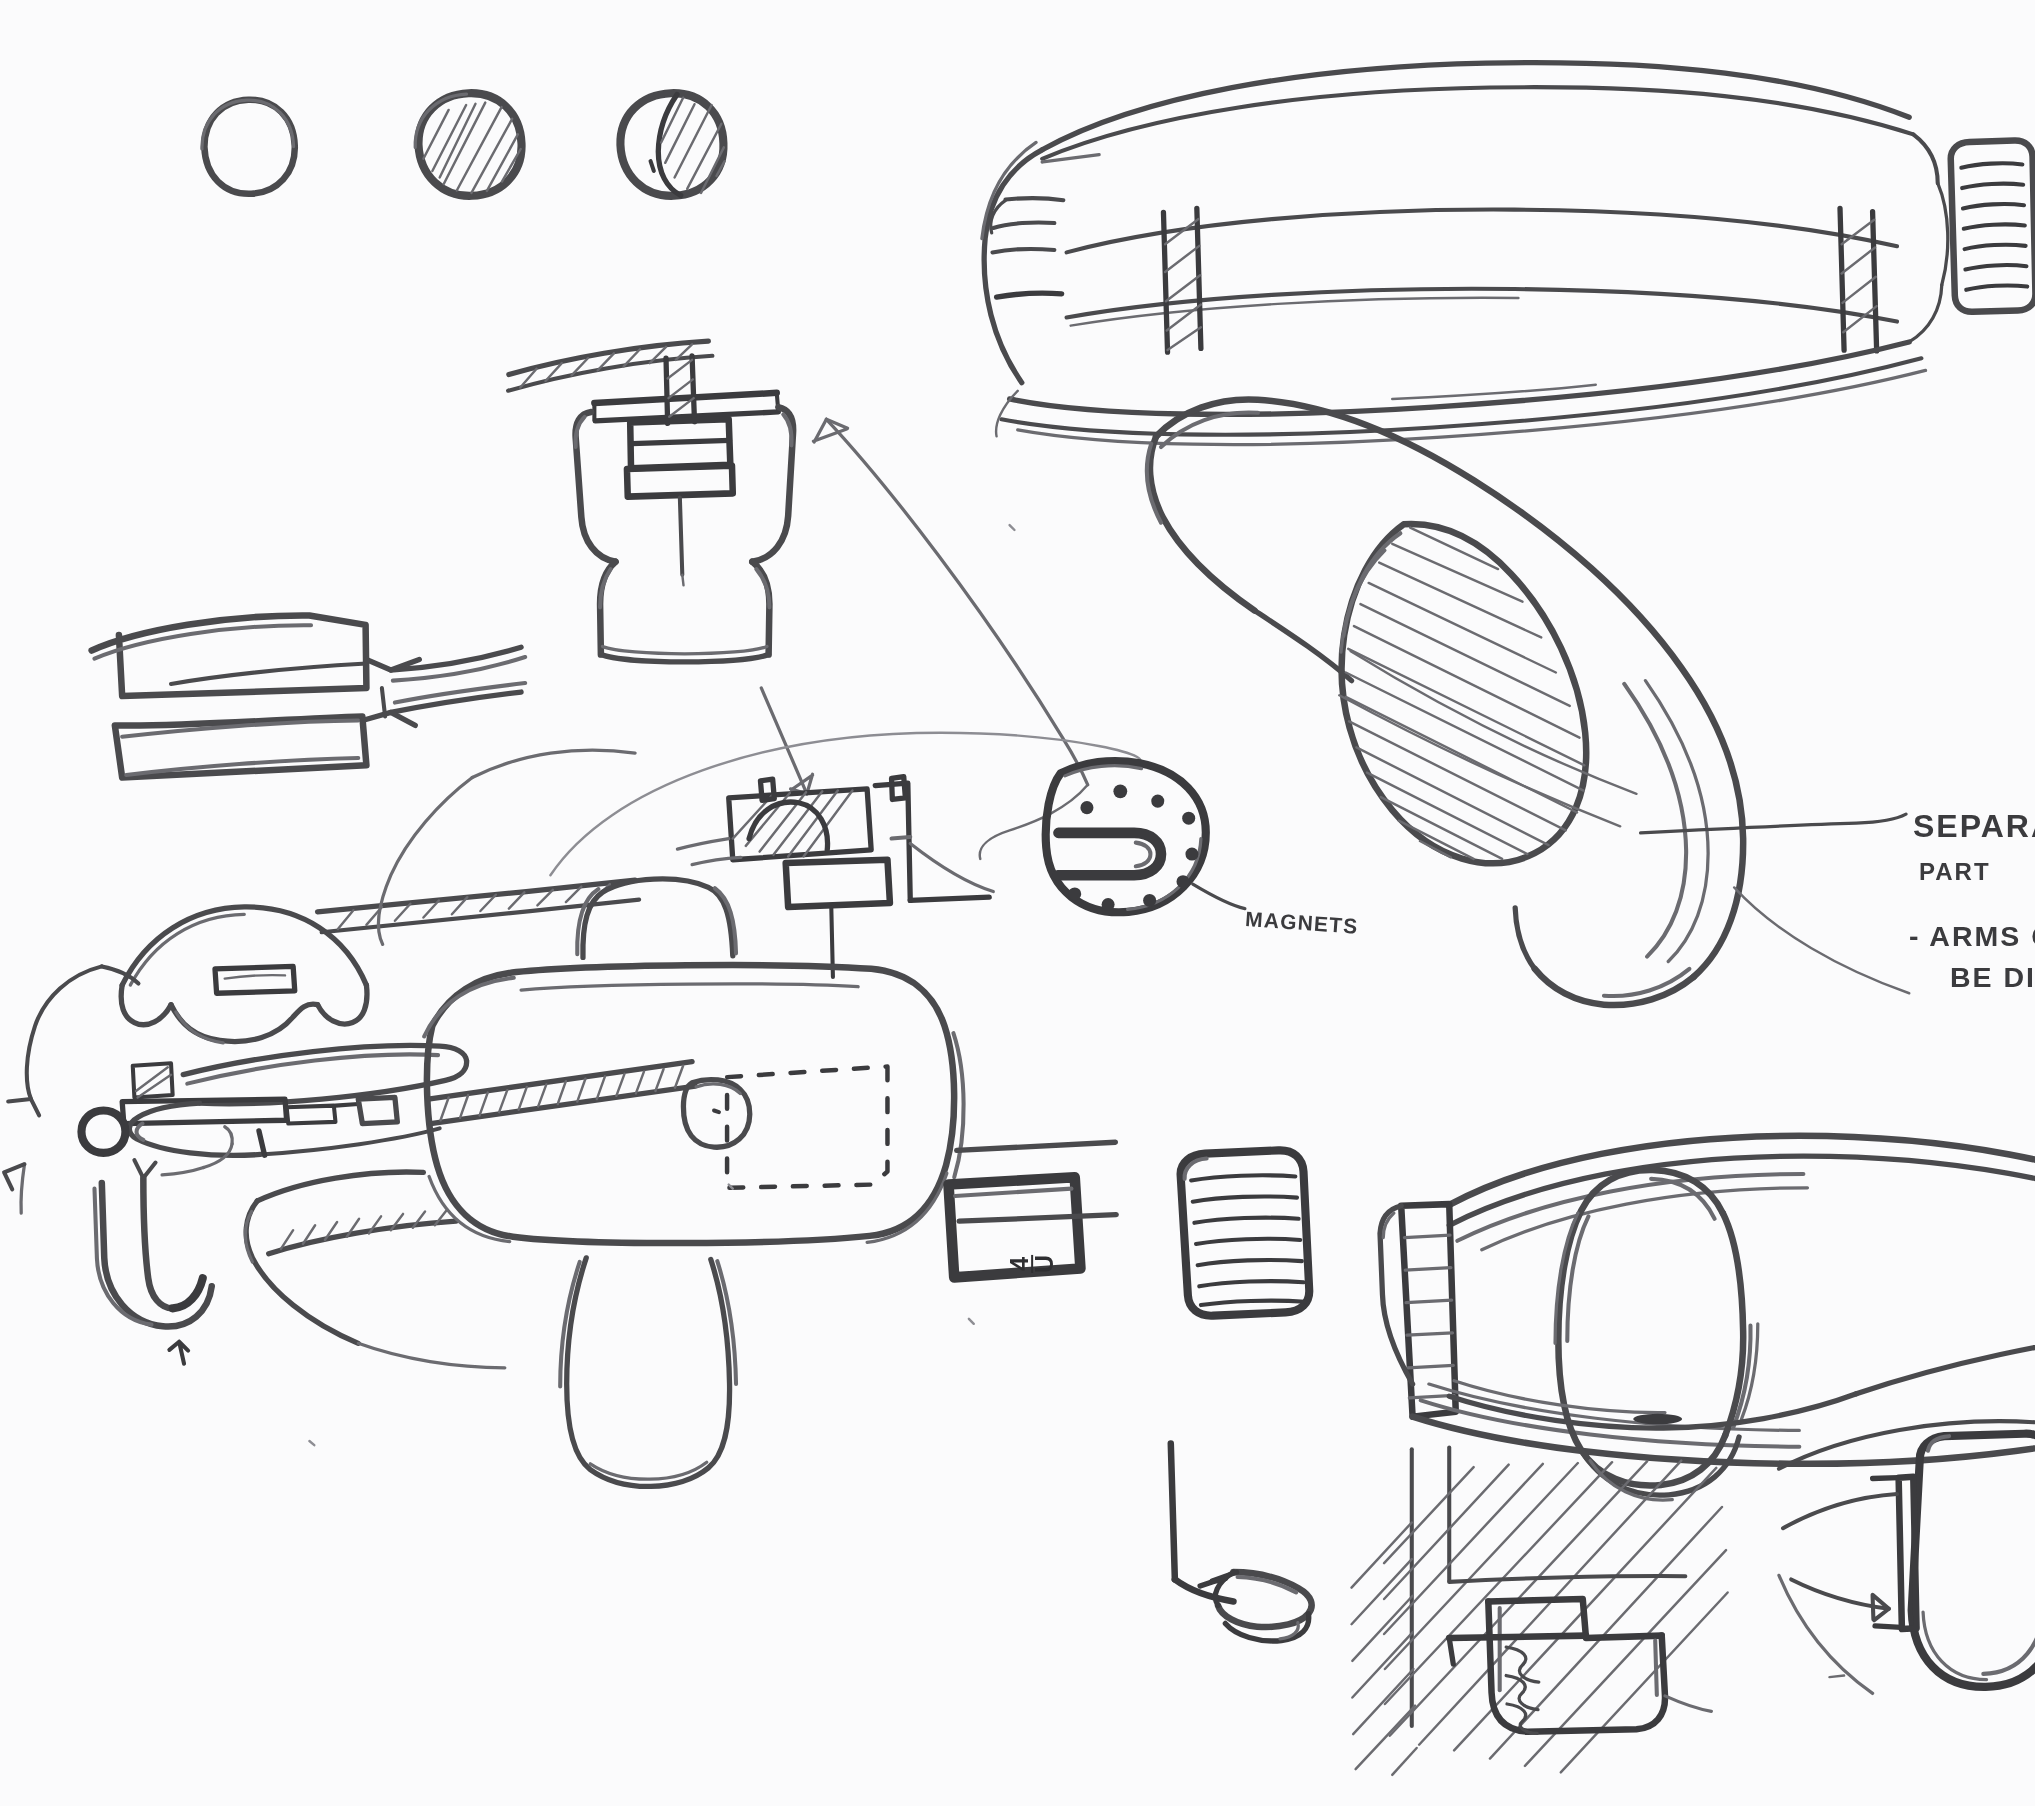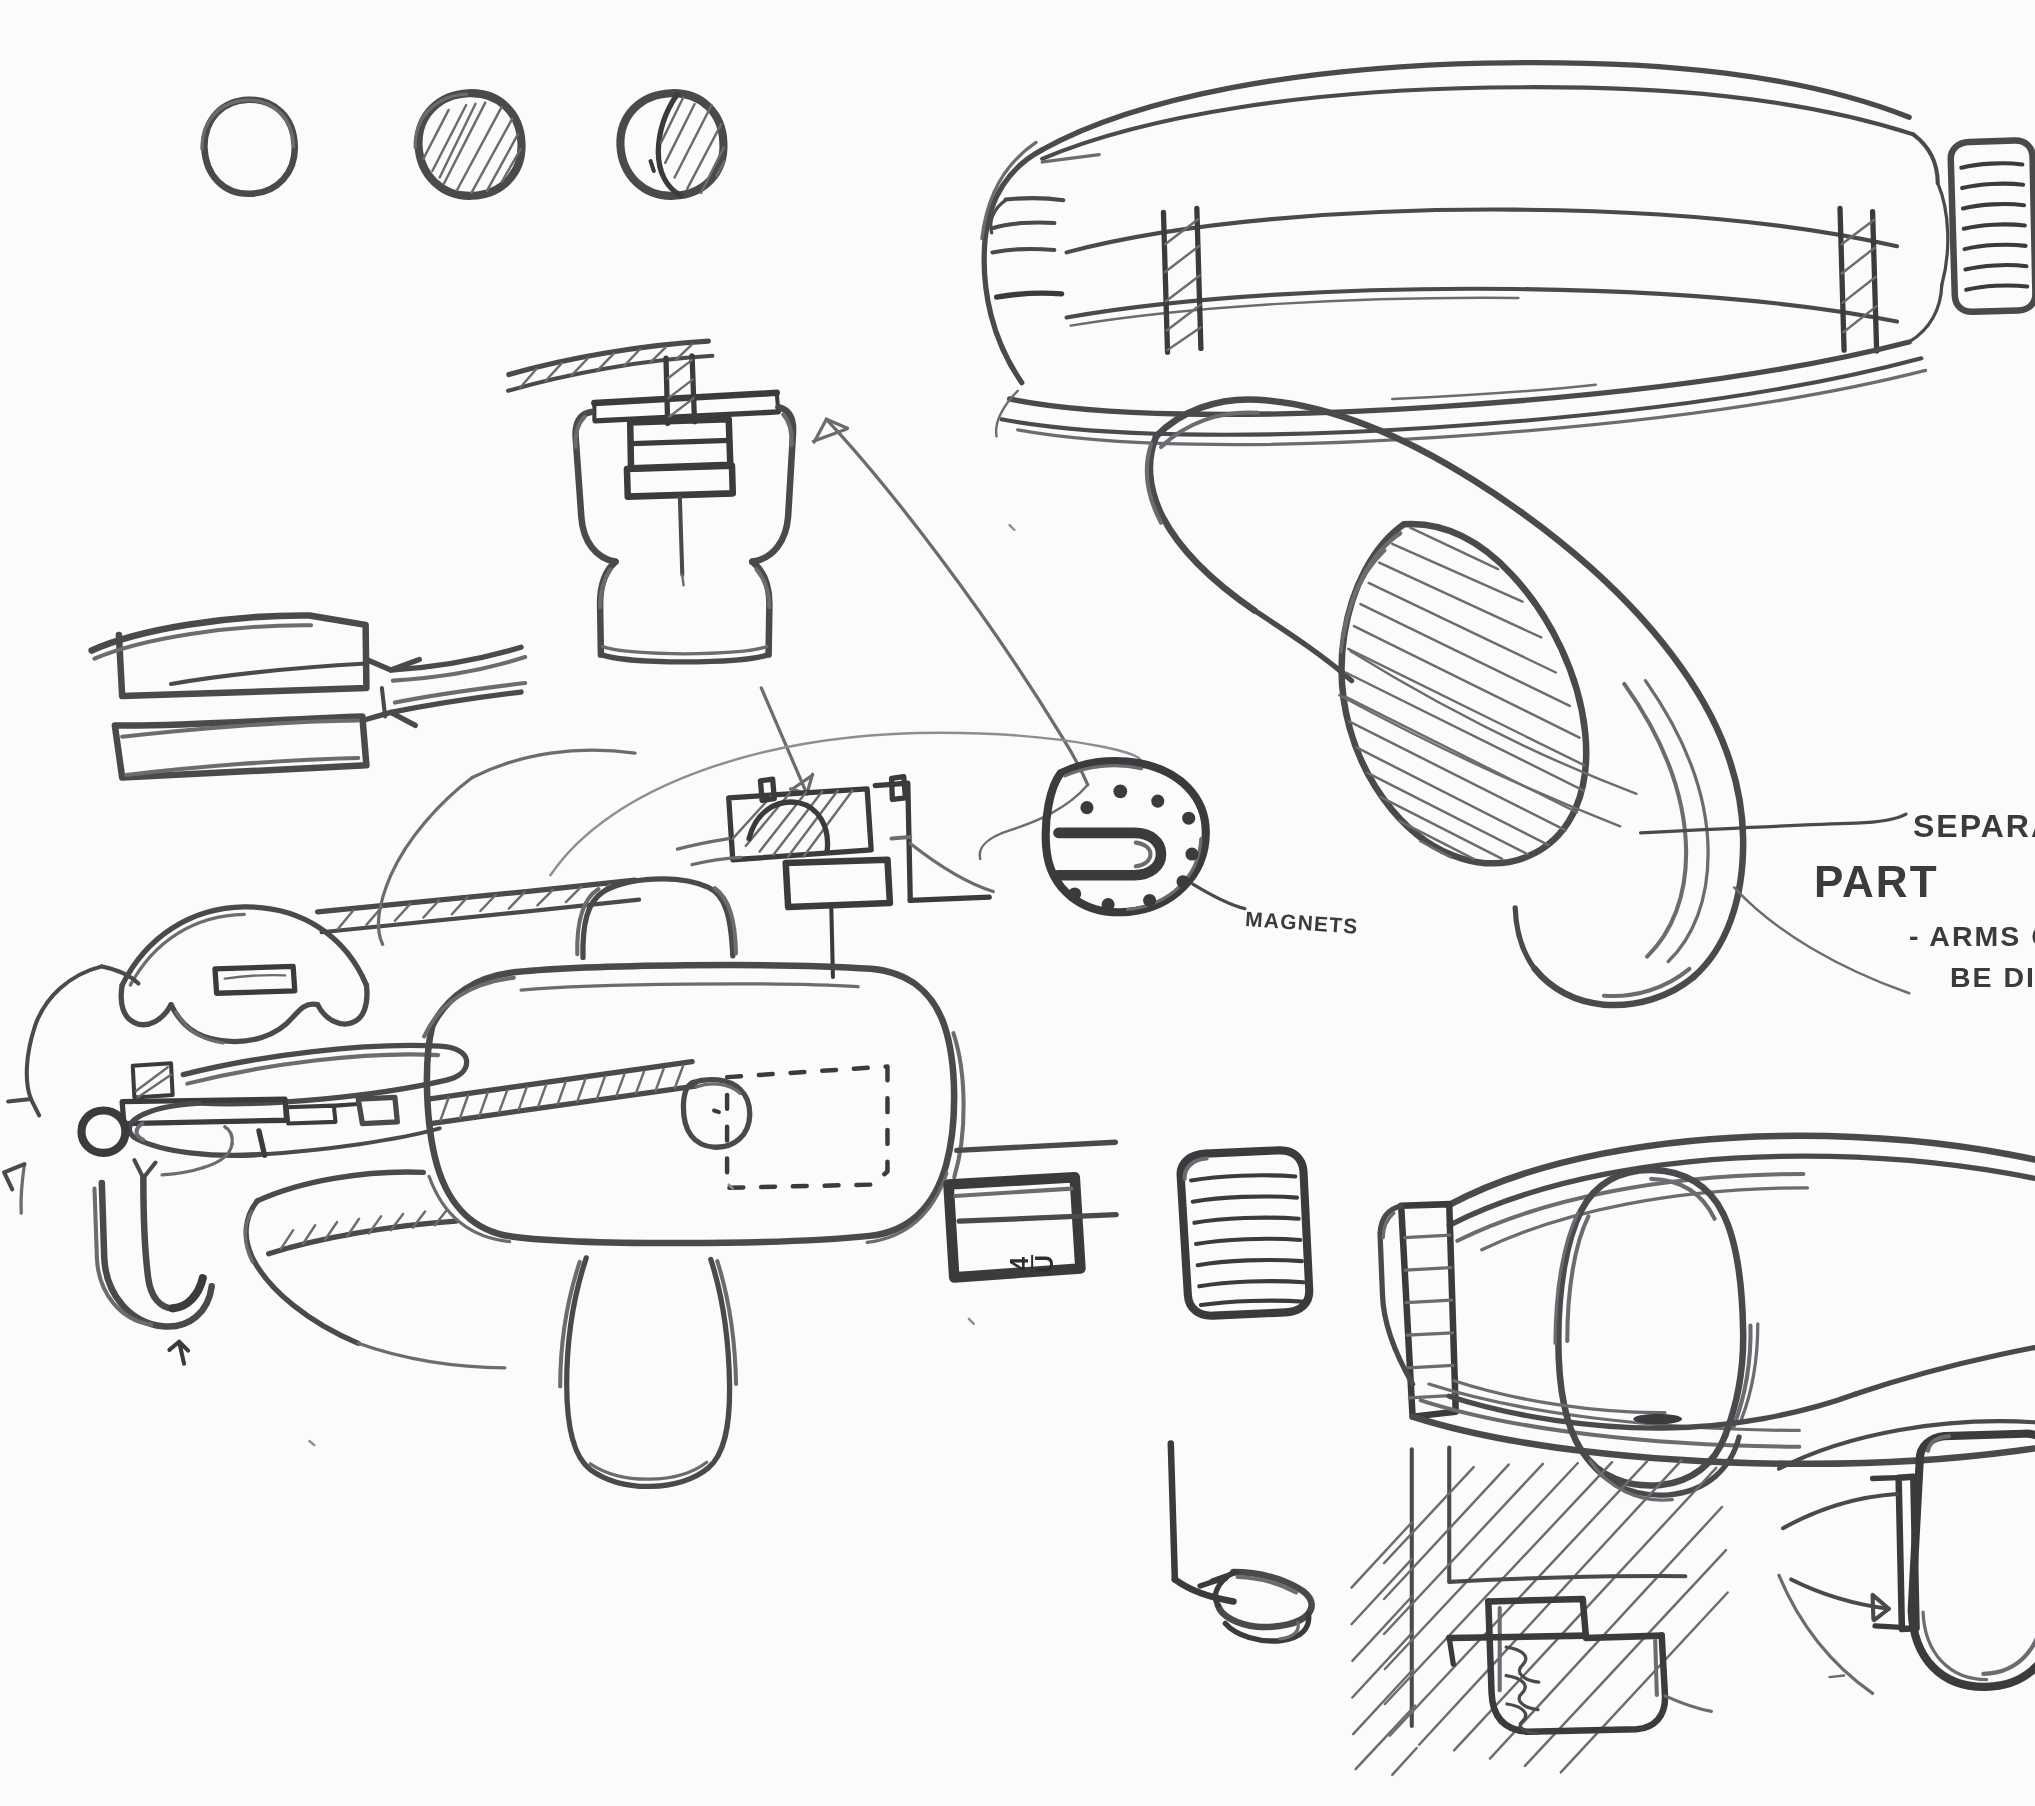--- a/index.html
+++ b/index.html
@@ -27,21 +27,21 @@
     position:absolute;
     font-family:"Liberation Sans",sans-serif;
     color:#3b3b3e;
     font-weight:700;
     letter-spacing:2px;
     white-space:nowrap;
     text-transform:uppercase;
     line-height:1.05;
   }
   #lbl-separate{left:1913px;top:810px;font-size:32px;}
-  #lbl-part{left:1814px;top:859px;font-size:44px;}
+  #lbl-part{left:1919px;top:859px;font-size:24px;}
   #lbl-arms{left:1909px;top:922px;font-size:28.5px;}
   #lbl-disattached{left:1950px;top:963px;font-size:28.5px;}
   #lbl-magnets{left:1246px;top:908px;font-size:21px;letter-spacing:1.2px;
     transform:rotate(4deg);transform-origin:left top;}
   #lbl-display-num{
     position:absolute;left:1023px;top:1240px;
     font-size:25px;color:#2e2e31;font-weight:700;
     transform:rotate(-90deg);transform-origin:center center;
     line-height:0.9;text-align:center;
   }

